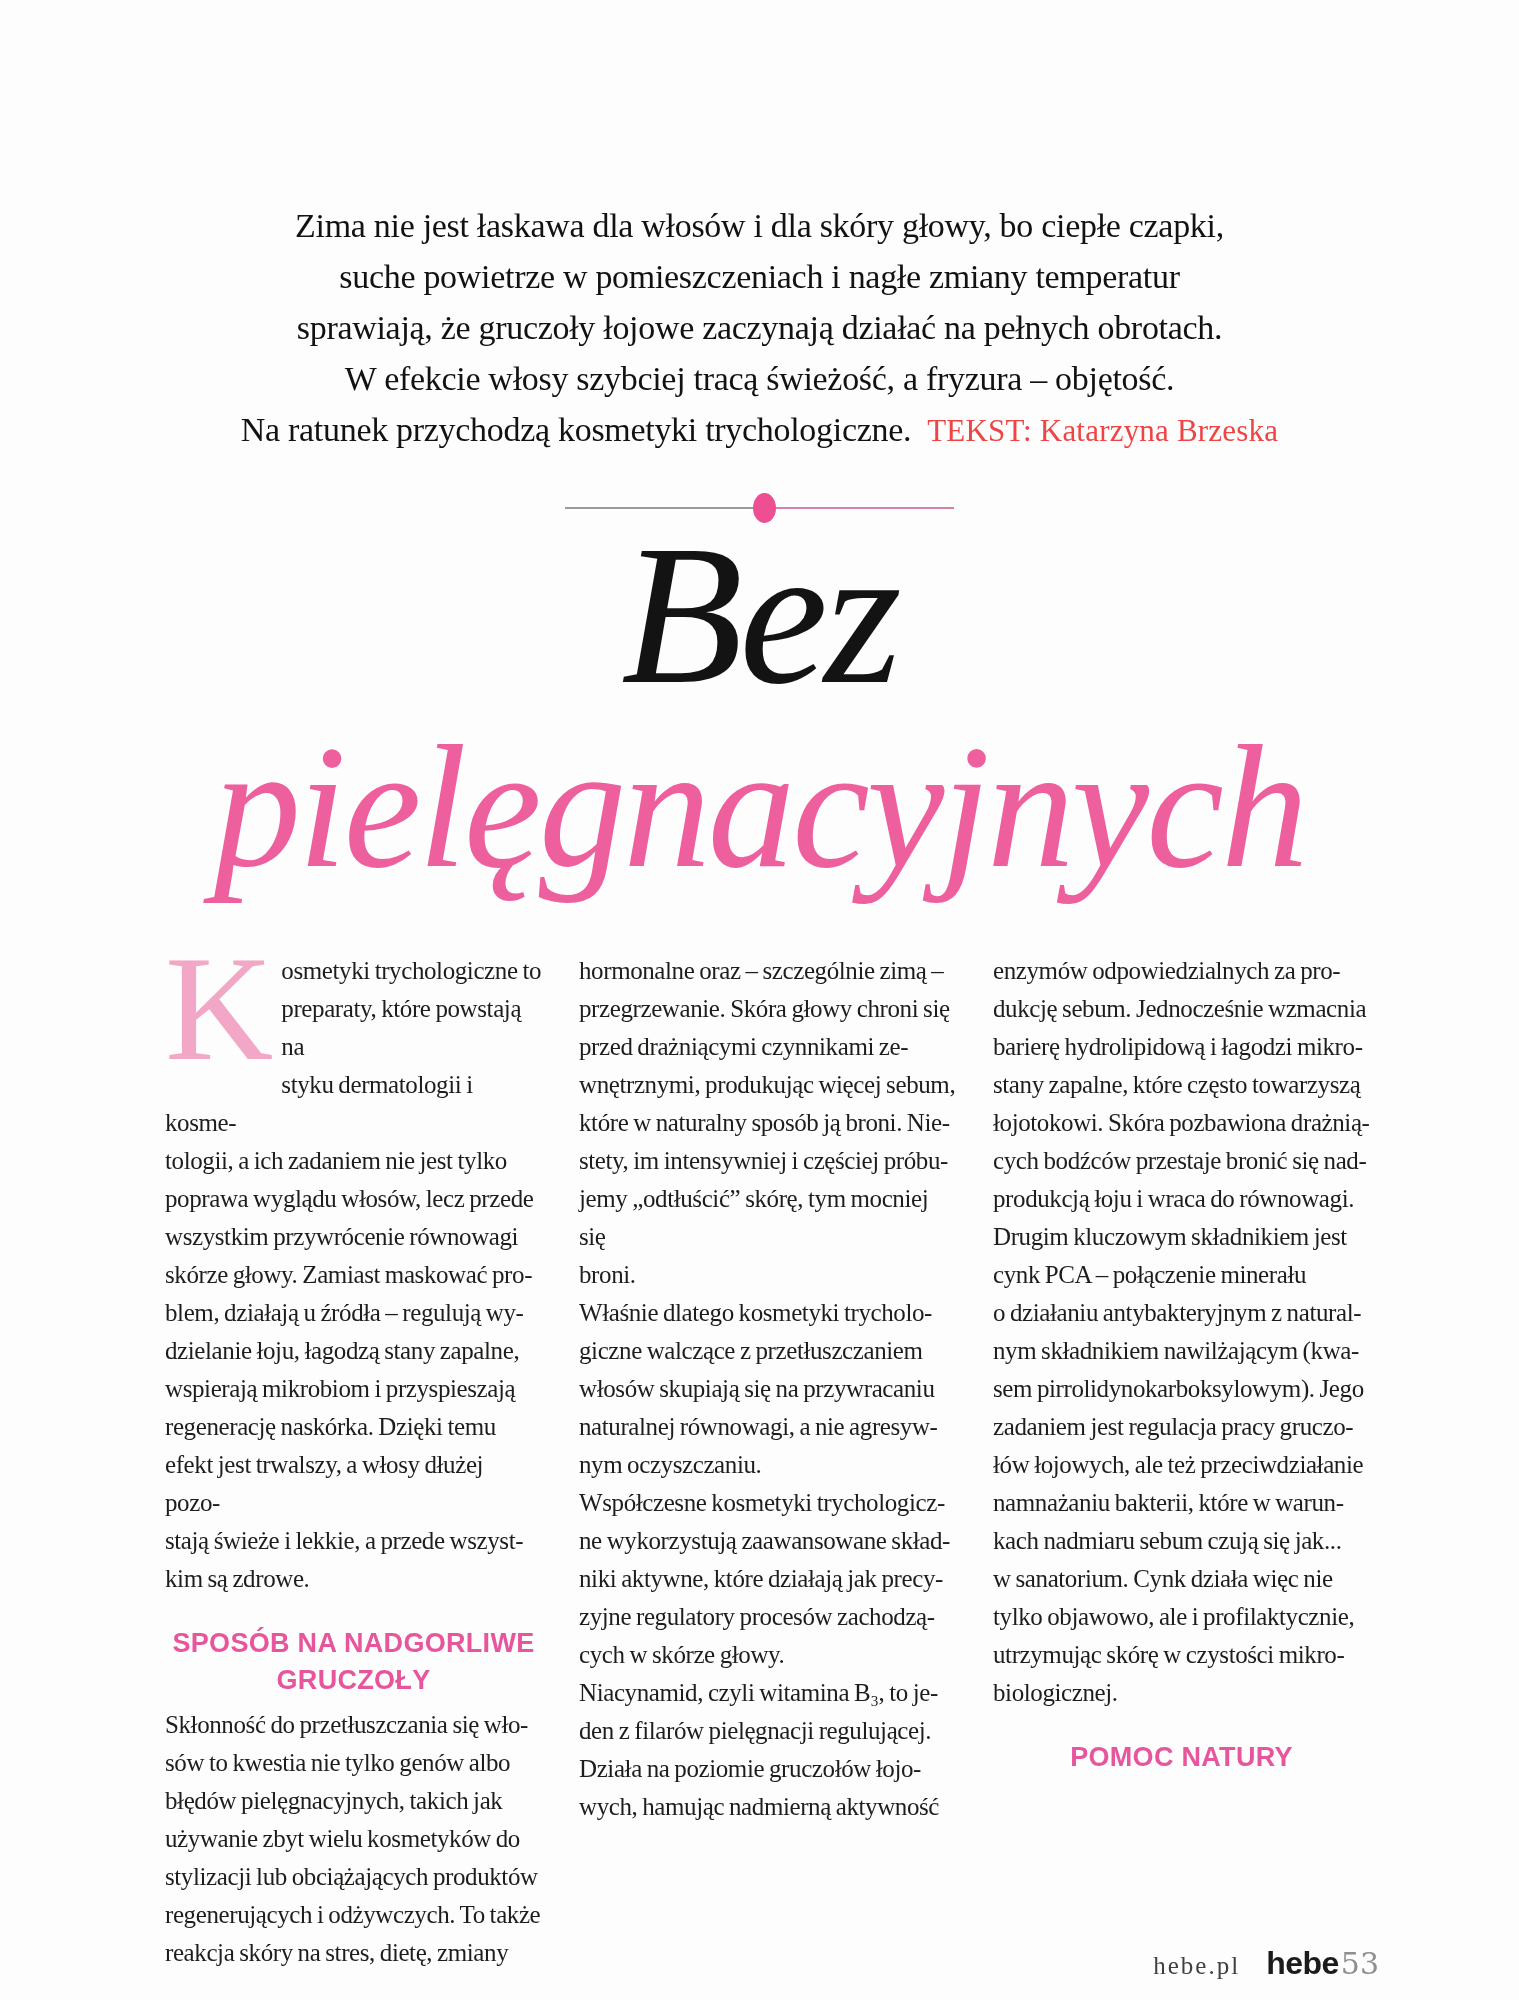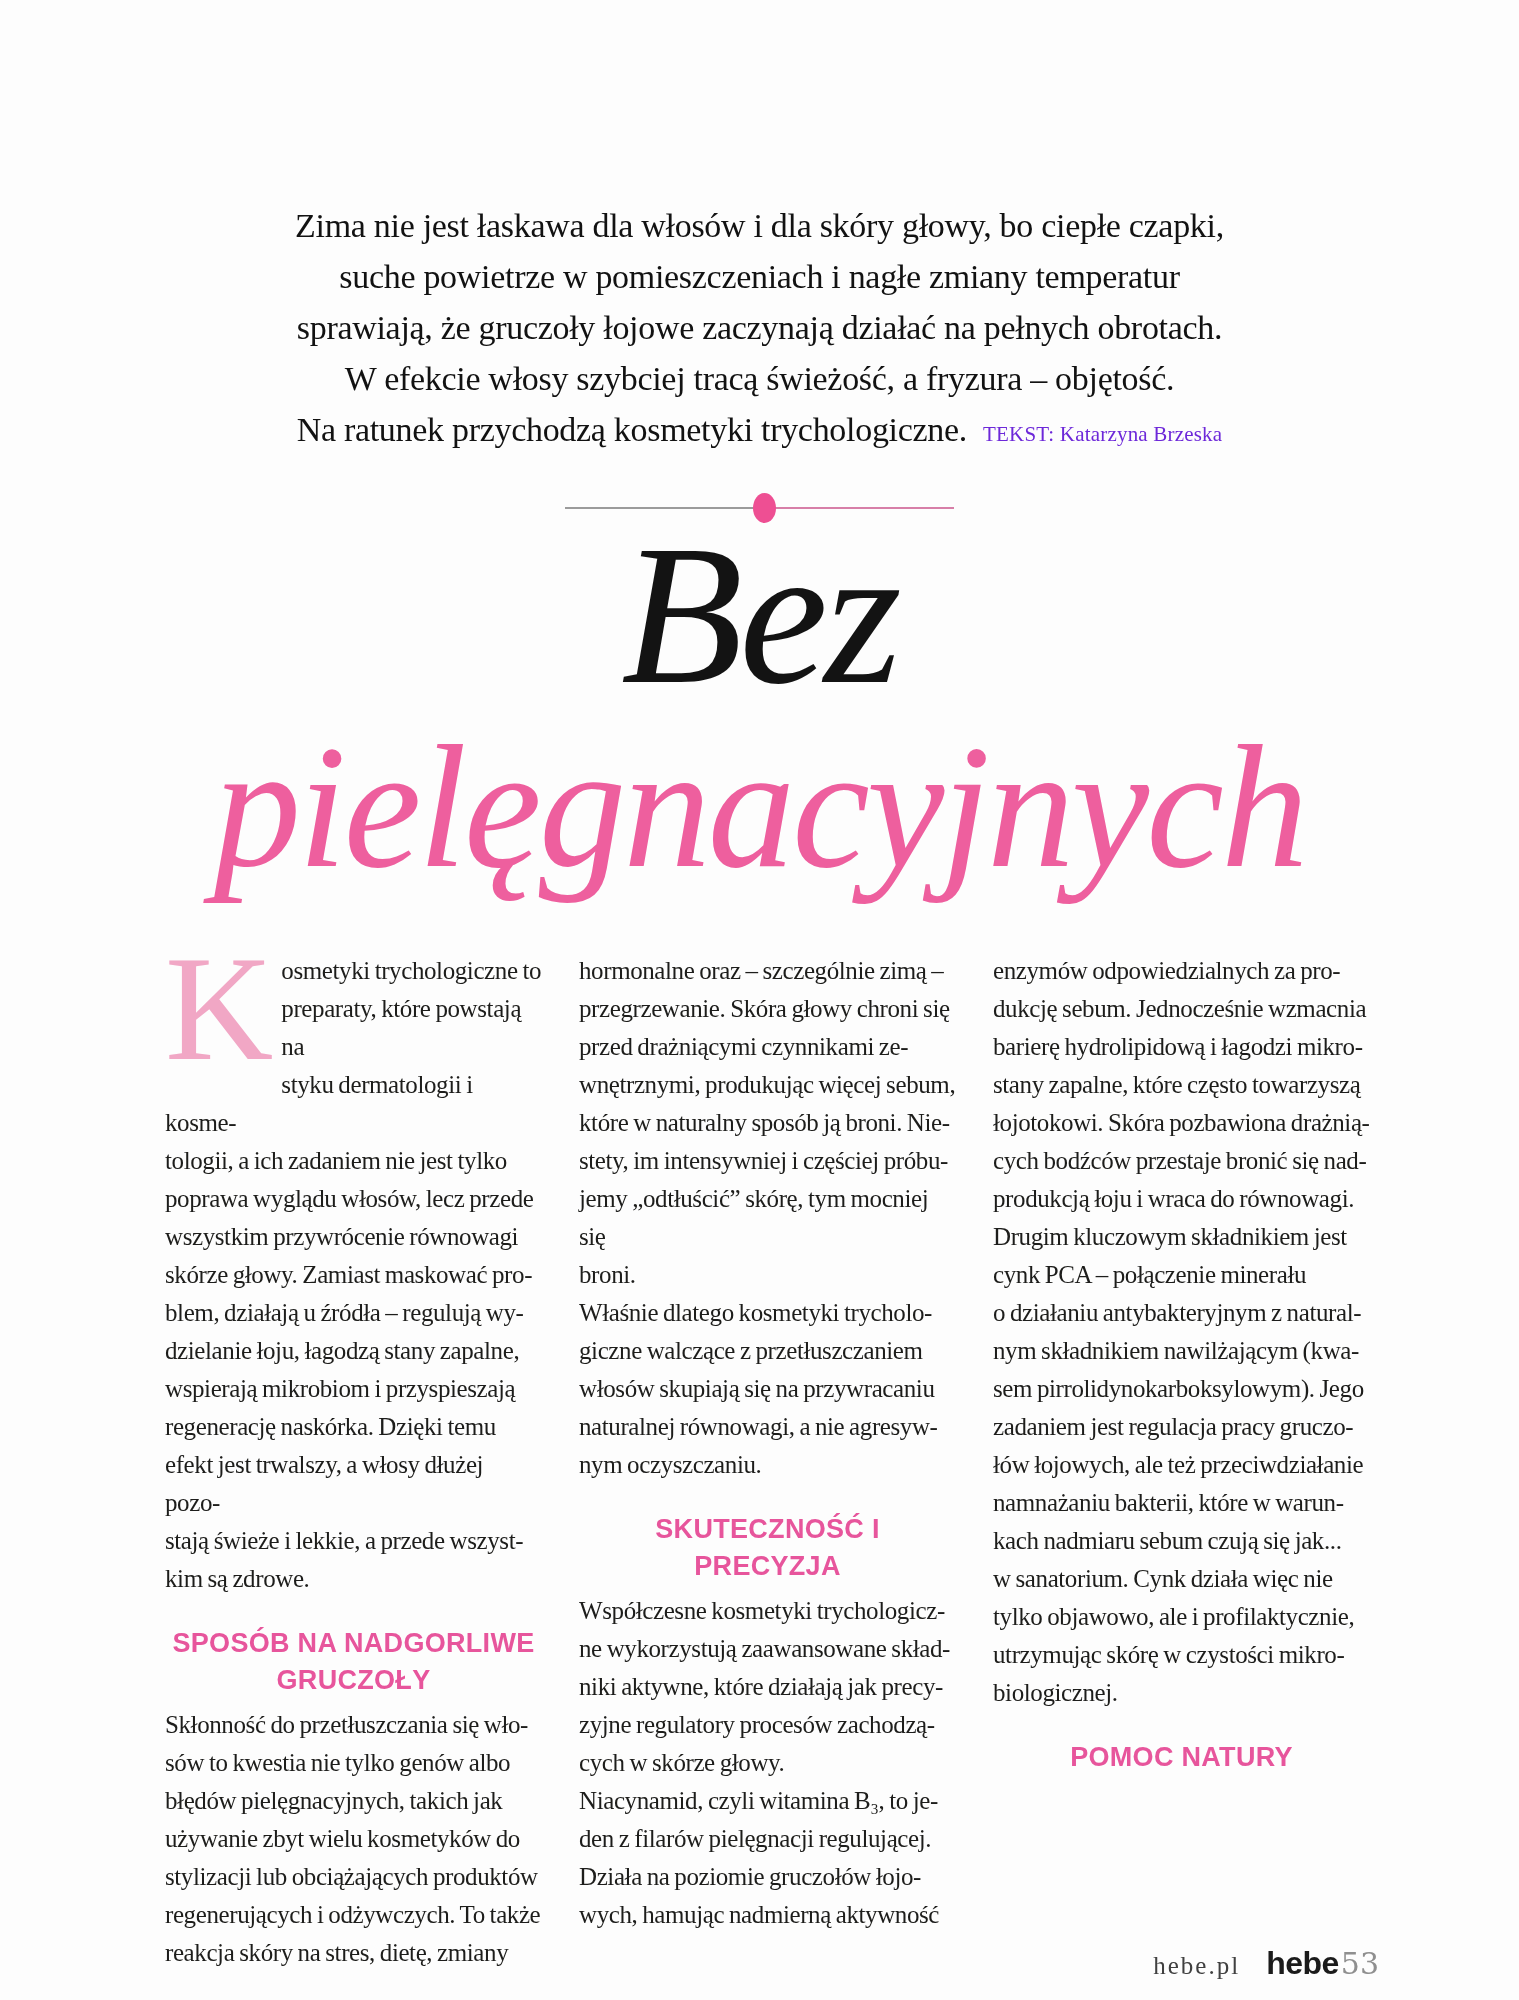--- a/index.html
+++ b/index.html
@@ -18,24 +18,24 @@
     position: absolute;
     top: 200px; left: 0; right: 0;
     text-align: center;
     font-size: 34px;
     line-height: 51px;
     letter-spacing: -0.3px;
     color: #121212;
   }
   .intro-lastline { margin-top: 0; }
   .byline {
-    font-size: 21px;
+    font-size: 31px;
     letter-spacing: 0.2px;
     margin-left: 16px;
-    color: #6d28d9;
+    color: #ef4444;
   }
 
   
   .divider {
     position: absolute;
     top: 492px; left: 0; right: 0;
     height: 32px;
     display: flex;
     align-items: center;
     justify-content: center;
@@ -197,21 +197,20 @@
 wnętrznymi, produkując więcej sebum,
 które w naturalny sposób ją broni. Nie-
 stety, im intensywniej i częściej próbu-
 jemy „odtłuścić” skórę, tym mocniej się
 broni.
 Właśnie dlatego kosmetyki trycholo-
 giczne walczące z przetłuszczaniem
 włosów skupiają się na przywracaniu
 naturalnej równowagi, a nie agresyw-
 nym oczyszczaniu.</div>
-    <div class="section-heading">SKUTECZNOŚĆ I PRECYZJA</div>
     <div class="body-text lines">Współczesne kosmetyki trychologicz-
 ne wykorzystują zaawansowane skład-
 niki aktywne, które działają jak precy-
 zyjne regulatory procesów zachodzą-
 cych w skórze głowy.
 Niacynamid, czyli witamina B₃, to je-
 den z filarów pielęgnacji regulującej.
 Działa na poziomie gruczołów łojo-
 wych, hamując nadmierną aktywność</div>
   </div>

